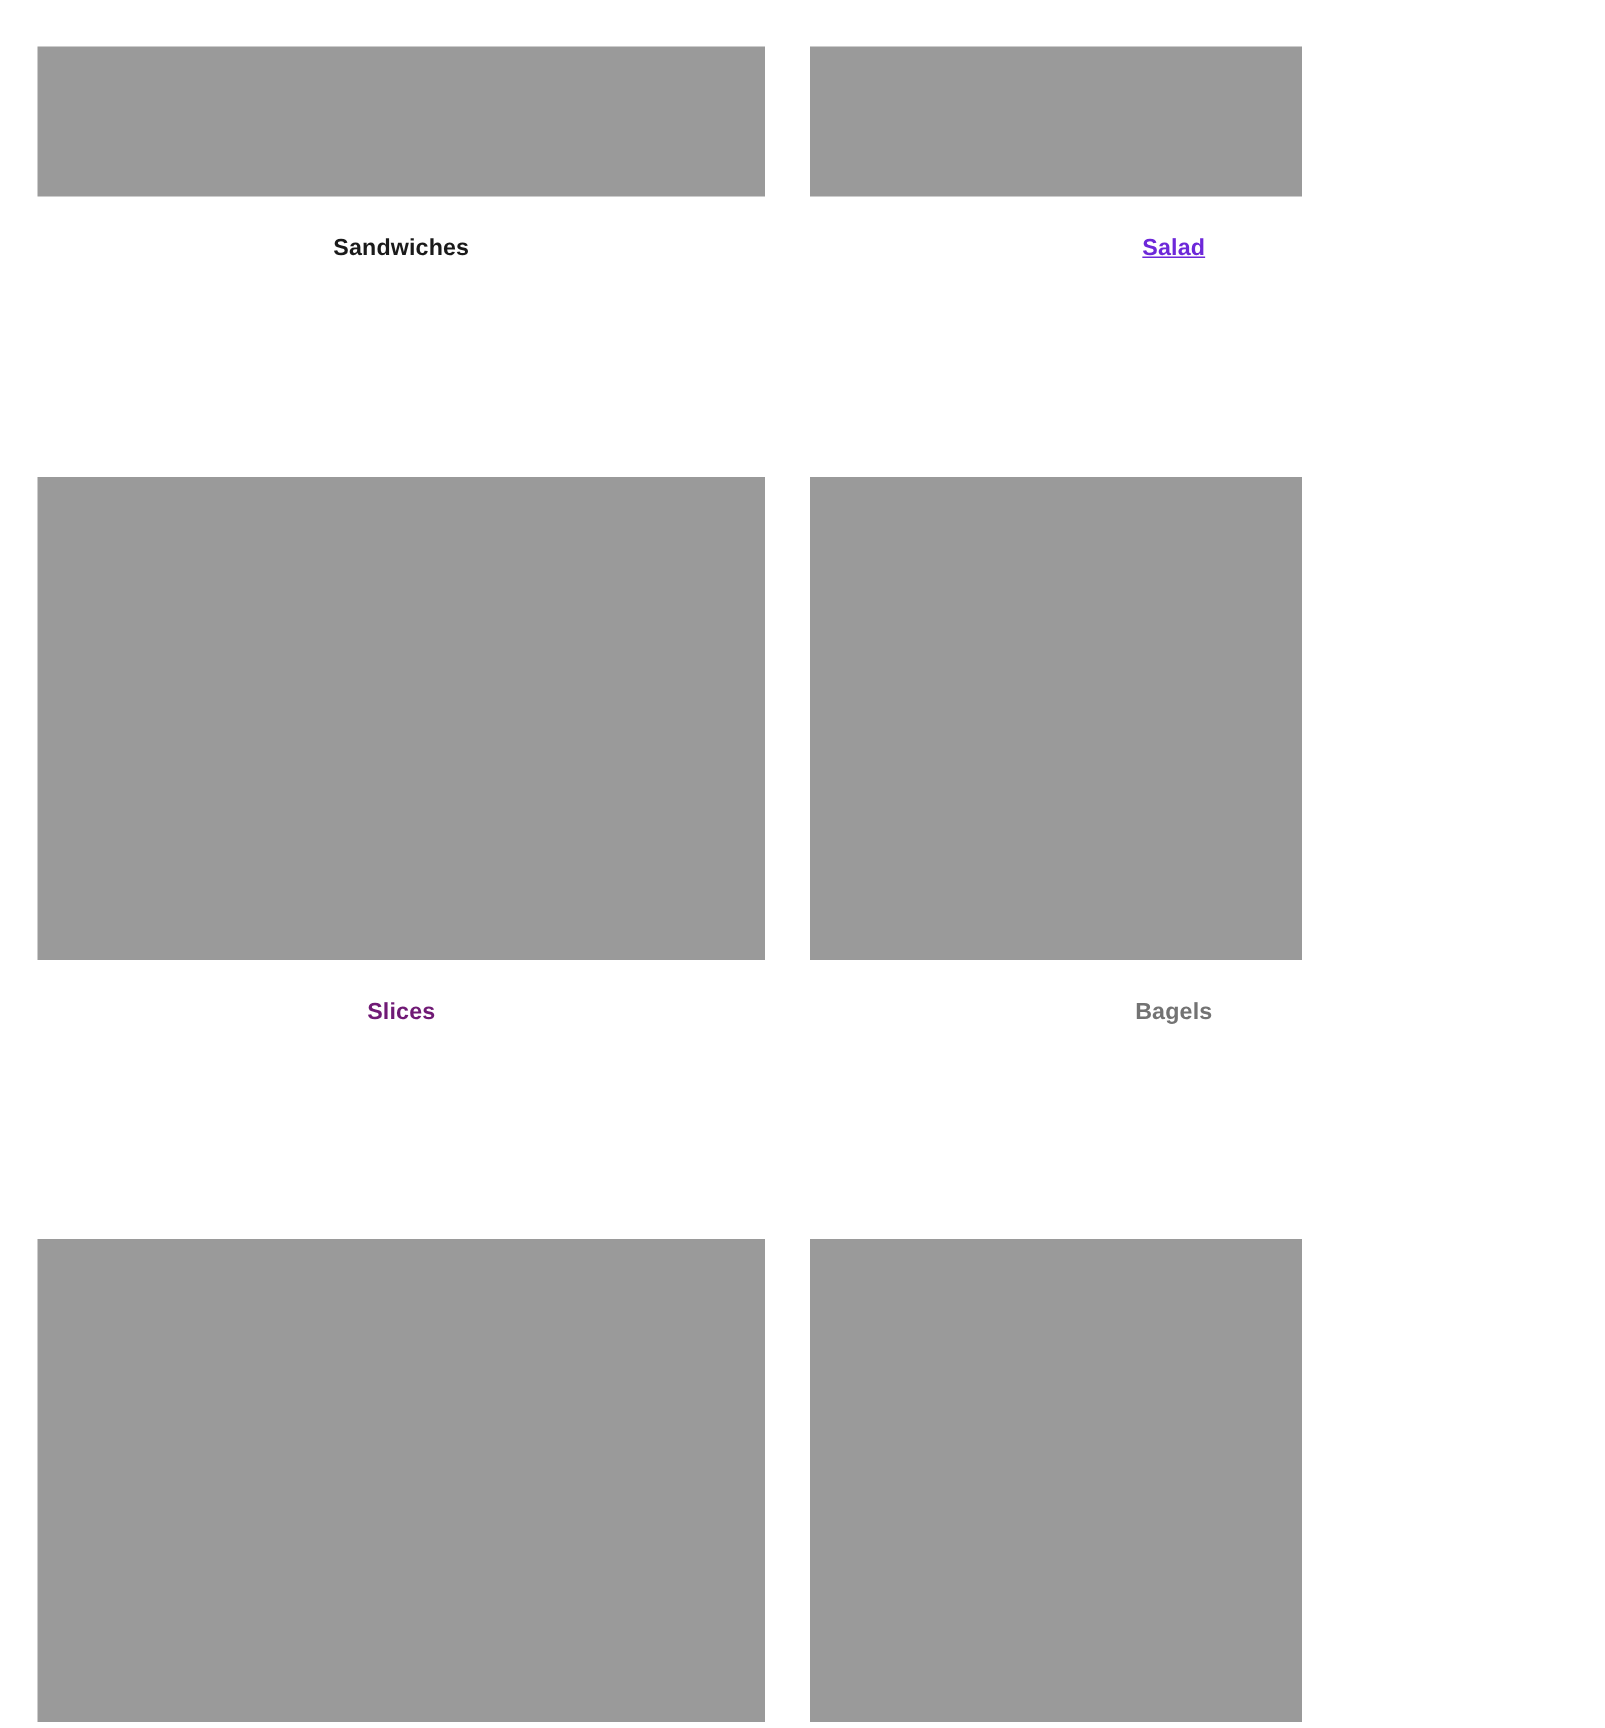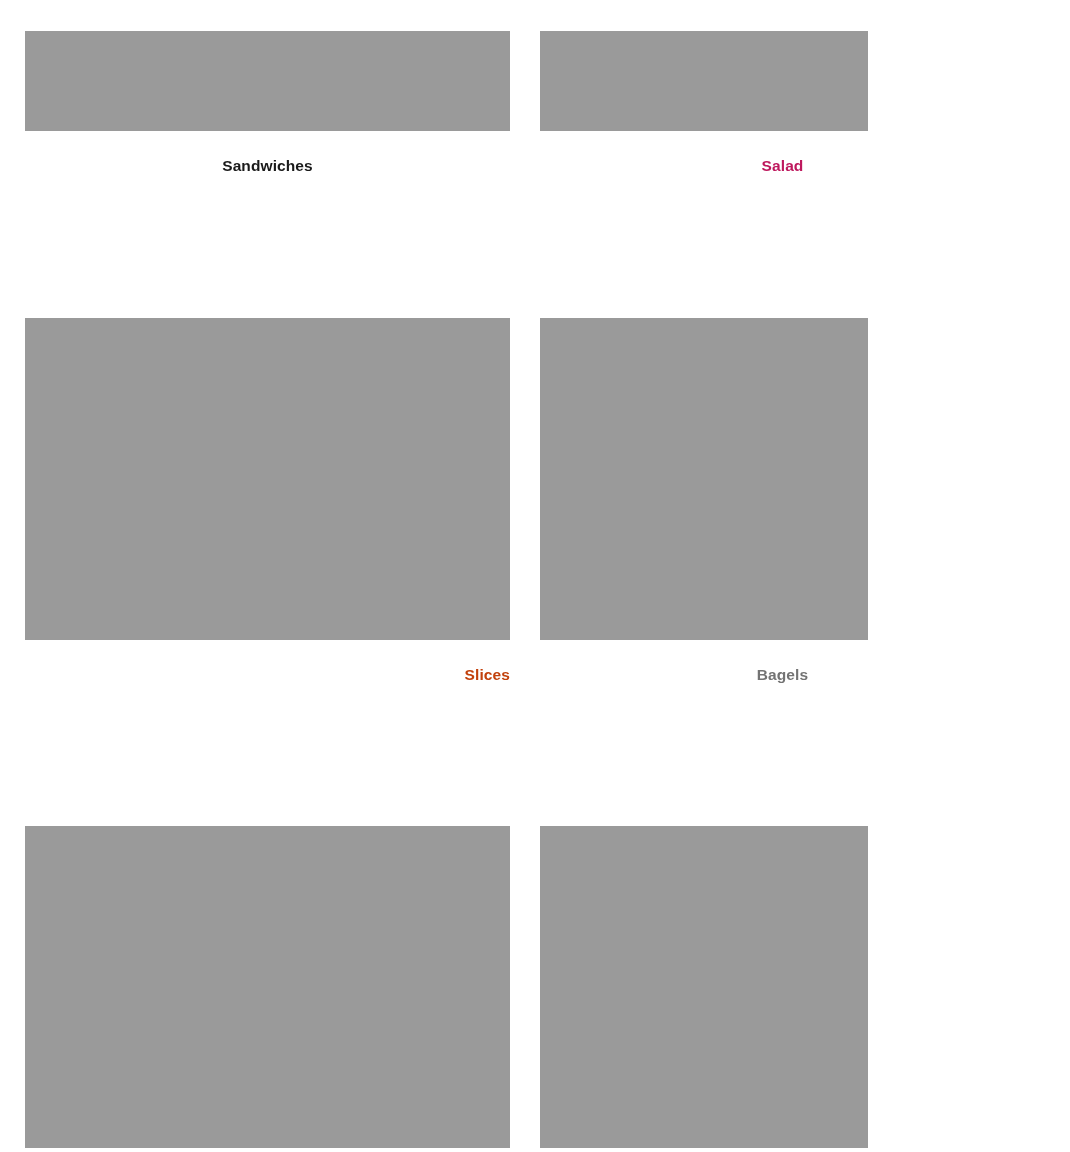--- a/index.html
+++ b/index.html
@@ -79,28 +79,28 @@
 
 <div id="category-grid-viewport">
   <div id="category-grid">
 
     <a class="category-card" href="#">
       <span class="category-thumb" style="background-color: rgb(154, 154, 154);"></span>
       <span class="category-label" style="color: rgb(26, 26, 26);">Sandwiches</span>
     </a>
     <a class="category-card" href="#">
       <span class="category-thumb" style="background-color: rgb(154, 154, 154);"></span>
-      <span class="category-label" style="color: #be185d;">Salad</span>
+      <span class="category-label" style="color: #6d28d9; text-decoration: underline;">Salad</span>
     </a>
 
     <div class="grid-row-spacer"></div>
 
     <a class="category-card" href="#">
       <span class="category-thumb" style="background-color: rgb(154, 154, 154);"></span>
-      <span class="category-label" style="color: #c2410c; text-align: right;">Slices</span>
+      <span class="category-label" style="color: #701a75;">Slices</span>
     </a>
     <a class="category-card" href="#">
       <span class="category-thumb" style="background-color: rgb(154, 154, 154);"></span>
       <span class="category-label" style="color: #737373;">Bagels</span>
     </a>
 
     <div class="grid-row-spacer"></div>
 
     <a class="category-card" href="#">
       <span class="category-thumb" style="background-color: rgb(154, 154, 154);"></span>

